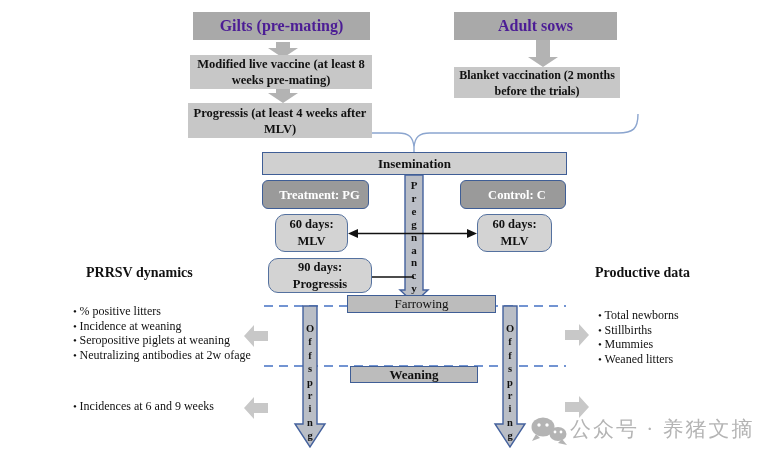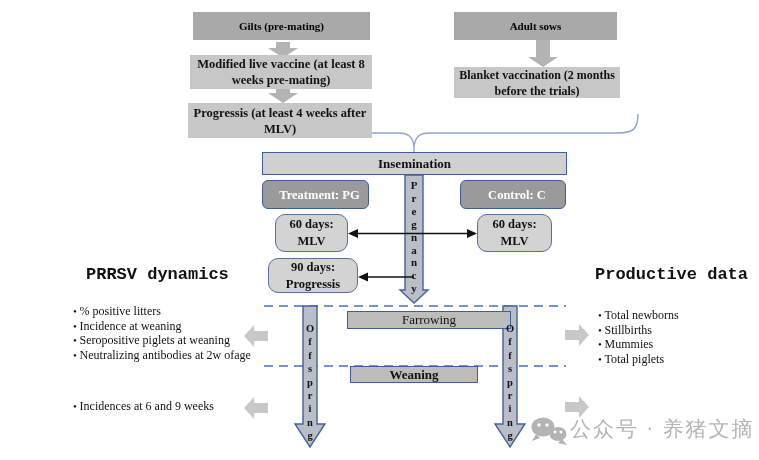--- a/index.html
+++ b/index.html
@@ -6,27 +6,27 @@
   #stage{
     position:relative;width:759px;height:460px;background:#ffffff;overflow:hidden;
     font-family:"Liberation Serif", serif;color:#111;
   }
   .layer{position:absolute;left:0;top:0;z-index:1;}
   .box{
     position:absolute;z-index:2;display:flex;align-items:center;justify-content:center;
     text-align:center;font-weight:bold;font-size:12.5px;line-height:16px;box-sizing:border-box;
     padding:1px 4px;
   }
-  .hdr{background:#a9a9a9;color:#000000;font-size:11px;}
+  .hdr{background:#a9a9a9;color:#4c1d95;font-size:16px;}
   .light{background:#c7c7c7;color:#111;}
   .bord{background:#d0d0d0;border:1.5px solid #3f5e96;}
   .rdark{background:#9a9a9a;color:#fff;border:1.6px solid #3f5e96;border-radius:6px;padding-left:12px;}
   .rlight{background:#d3d3d3;color:#111;border:1.6px solid #54719f;border-radius:10px;line-height:17px;}
   .stagebar{background:#bcbcbc;border:1.3px solid #3f5e96;font-weight:normal;font-size:13px;}
-  .heading{position:absolute;z-index:2;font-weight:bold;font-size:17px;white-space:nowrap;font-family:Liberation Mono, monospace;}
+  .heading{position:absolute;z-index:2;font-weight:bold;font-size:14px;white-space:nowrap;}
   .blist{position:absolute;z-index:2;font-size:12px;}
   .blist .bi{height:14.6px;line-height:14.6px;white-space:nowrap;}
   .blist .bi::before{content:"\2022  ";font-size:11px;}
   .vtext{
     position:absolute;z-index:3;font-weight:bold;white-space:pre;text-align:center;color:#111;
   }
   #preg-letters{left:404px;top:179px;width:20px;font-size:11px;line-height:12.9px;}
   #offl-letters{left:302px;top:322px;width:16px;font-size:10.5px;line-height:13.4px;}
   #offr-letters{left:502px;top:322px;width:16px;font-size:10.5px;line-height:13.4px;}
   #watermark-text{
@@ -83,23 +83,23 @@
   <div class="box hdr" style="left:454px;top:12px;width:163px;height:28px;">Adult sows</div>
   <div class="box light" style="left:190px;top:55px;width:182px;height:34px;">Modified live vaccine (at least 8 weeks pre-mating)</div>
   <div class="box light" style="left:454px;top:67px;width:166px;height:31px;font-size:12px;">Blanket vaccination (2 months before the trials)</div>
   <div class="box light" style="left:188px;top:103px;width:184px;height:35px;">Progressis (at least 4 weeks after MLV)</div>
 
   <div class="box bord" style="left:262px;top:152px;width:305px;height:23px;font-size:13px;">Insemination</div>
   <div class="box rdark" style="left:262px;top:180px;width:107px;height:29px;">Treatment: PG</div>
   <div class="box rdark" style="left:460px;top:180px;width:106px;height:29px;text-align:right;">Control: C</div>
   <div class="box rlight" style="left:275px;top:214px;width:73px;height:38px;">60 days: MLV</div>
   <div class="box rlight" style="left:477px;top:214px;width:75px;height:38px;">60 days: MLV</div>
-  <div class="box rlight" style="left:268px;top:258px;width:90px;height:35px;">90 days: Progressis</div>
+  <div class="box rlight" style="left:268px;top:258px;width:104px;height:35px;">90 days: Progressis</div>
 
-  <div class="box stagebar" style="left:347px;top:311px;width:164px;height:18px;">Farrowing</div>
+  <div class="box stagebar" style="left:347px;top:295px;width:149px;height:18px;">Farrowing</div>
   <div class="box stagebar" style="left:350px;top:366px;width:128px;height:17px;font-weight:bold;">Weaning</div>
 
   <div id="preg-letters" class="vtext">P
 r
 e
 g
 n
 a
 n
 c
@@ -132,18 +132,18 @@
   </div>
   <div class="blist" style="left:73px;top:399px;">
     <div class="bi">Incidences at 6 and 9 weeks</div>
   </div>
 
   <div class="heading" style="left:595px;top:265px;">Productive data</div>
   <div class="blist" style="left:598px;top:308px;">
     <div class="bi">Total newborns</div>
     <div class="bi">Stillbirths</div>
     <div class="bi">Mummies</div>
-    <div class="bi">Total piglets</div>
+    <div class="bi">Weaned litters</div>
   </div>
 
   <div id="watermark-text">公众号 · 养猪文摘</div>
 
 </div>
 
 </body></html>

